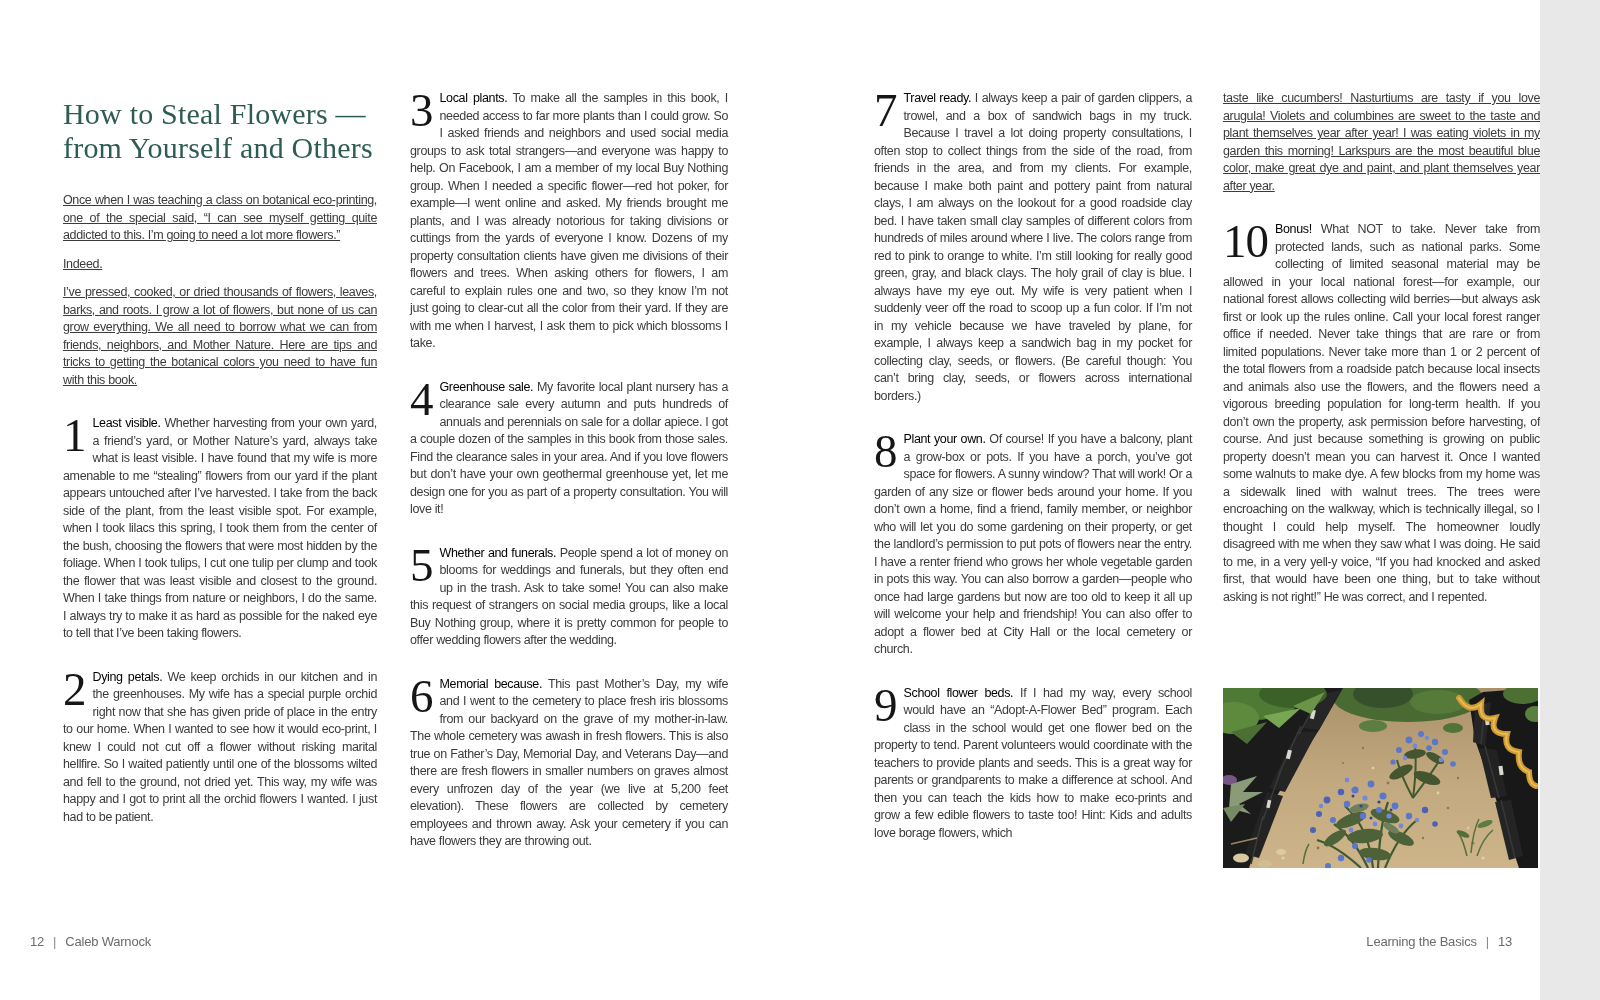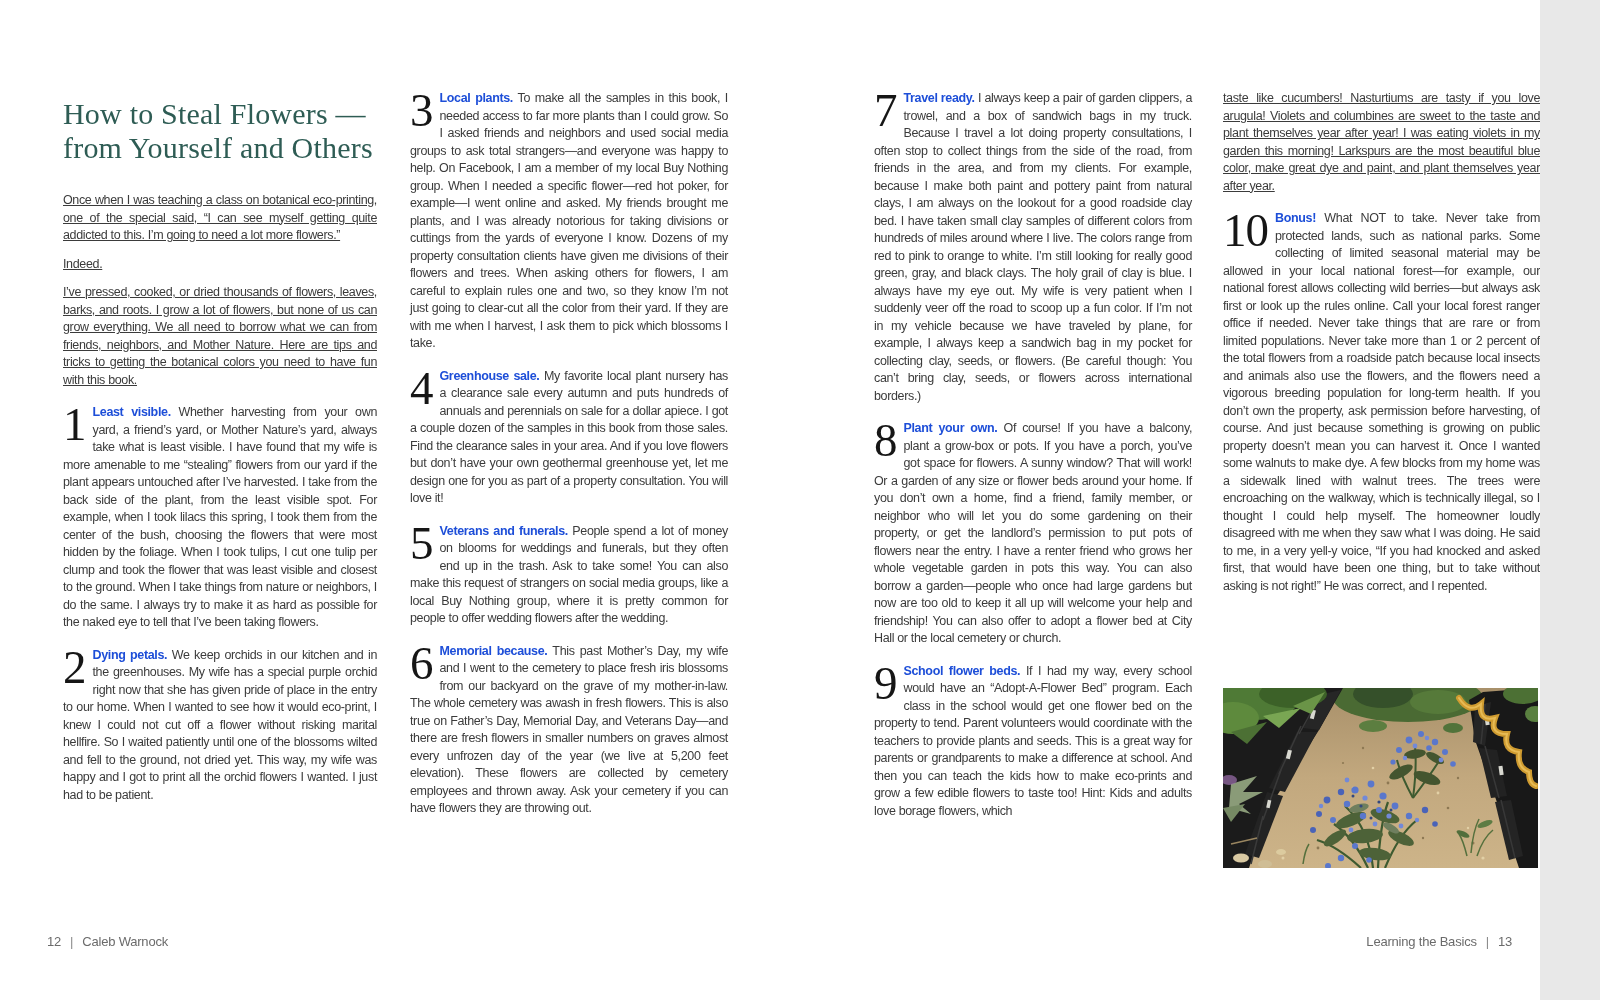--- a/index.html
+++ b/index.html
@@ -17,39 +17,39 @@
 
   .title {
     font-family:"Liberation Serif", serif;
     font-size:30px; line-height:34px; letter-spacing:0.2px;
     color:#2e5c54; font-weight:400;
     margin:0 0 27px 0; text-align:left;
   }
   p.para { margin:0 0 11px 0;text-decoration:underline; }
   p.para:last-child { margin-bottom:0; }
 
-  .item { margin-top:15px; }
+  .item { margin-top:26px; }
   .item:first-child { margin-top:0; }
   .dropnum {
     float:left;
     font-family:"Liberation Serif", serif;
     font-size:47px; line-height:37px;
     margin:2px 7px 0 0;
     color:#161616; letter-spacing:-1px;
   }
-  .runin { font-weight:700; color:#1d4ed8; }
+  .runin { font-weight:400; color:#000000; }
 
   .photo {
     position:absolute; left:1223px; top:688px; width:315px; height:180px;
     margin:0; padding:0; overflow:hidden;
   }
   .photo svg { display:block; width:100%; height:100%; }
 
   .footer { position:absolute; top:934px; font-size:13px; line-height:16px; letter-spacing:-0.2px; color:#6b6b6b; }
-  .footer-left { left:47px;text-align:right; }
+  .footer-left { left:30px;text-align:right; }
   .footer-right { right:28px; text-align:right; }
   .footer .sep { padding:0 9px; color:#8a8a8a; }
 </style>
 </head>
 <body>
 
 <div class="spread">
 
   <div class="col col1">
     <h1 class="title">
@@ -78,21 +78,21 @@
       <span class="runin">Local plants.</span>
       <span>To make all the samples in this book, I needed access to far more plants than I could grow. So I asked friends and neighbors and used social media groups to ask total strangers—and everyone was happy to help. On Facebook, I am a member of my local Buy Nothing group. When I needed a specific flower—red hot poker, for example—I went online and asked. My friends brought me plants, and I was already notorious for taking divisions or cuttings from the yards of everyone I know. Dozens of my property consultation clients have given me divisions of their flowers and trees. When asking others for flowers, I am careful to explain rules one and two, so they know I’m not just going to clear-cut all the color from their yard. If they are with me when I harvest, I ask them to pick which blossoms I take.</span>
     </div>
     <div class="item">
       <span class="dropnum">4</span>
       <span class="runin">Greenhouse sale.</span>
       <span>My favorite local plant nursery has a clearance sale every autumn and puts hundreds of annuals and perennials on sale for a dollar apiece. I got a couple dozen of the samples in this book from those sales. Find the clearance sales in your area. And if you love flowers but don’t have your own geothermal greenhouse yet, let me design one for you as part of a property consultation. You will love it!</span>
     </div>
     <div class="item">
       <span class="dropnum">5</span>
-      <span class="runin">Veterans and funerals.</span>
+      <span class="runin">Whether and funerals.</span>
       <span>People spend a lot of money on blooms for weddings and funerals, but they often end up in the trash. Ask to take some! You can also make this request of strangers on social media groups, like a local Buy Nothing group, where it is pretty common for people to offer wedding flowers after the wedding.</span>
     </div>
     <div class="item">
       <span class="dropnum">6</span>
       <span class="runin">Memorial because.</span>
       <span>This past Mother’s Day, my wife and I went to the cemetery to place fresh iris blossoms from our backyard on the grave of my mother-in-law. The whole cemetery was awash in fresh flowers. This is also true on Father’s Day, Memorial Day, and Veterans Day—and there are fresh flowers in smaller numbers on graves almost every unfrozen day of the year (we live at 5,200 feet elevation). These flowers are collected by cemetery employees and thrown away. Ask your cemetery if you can have flowers they are throwing out.</span>
     </div>
   </div>
 
   <div class="col col3">

